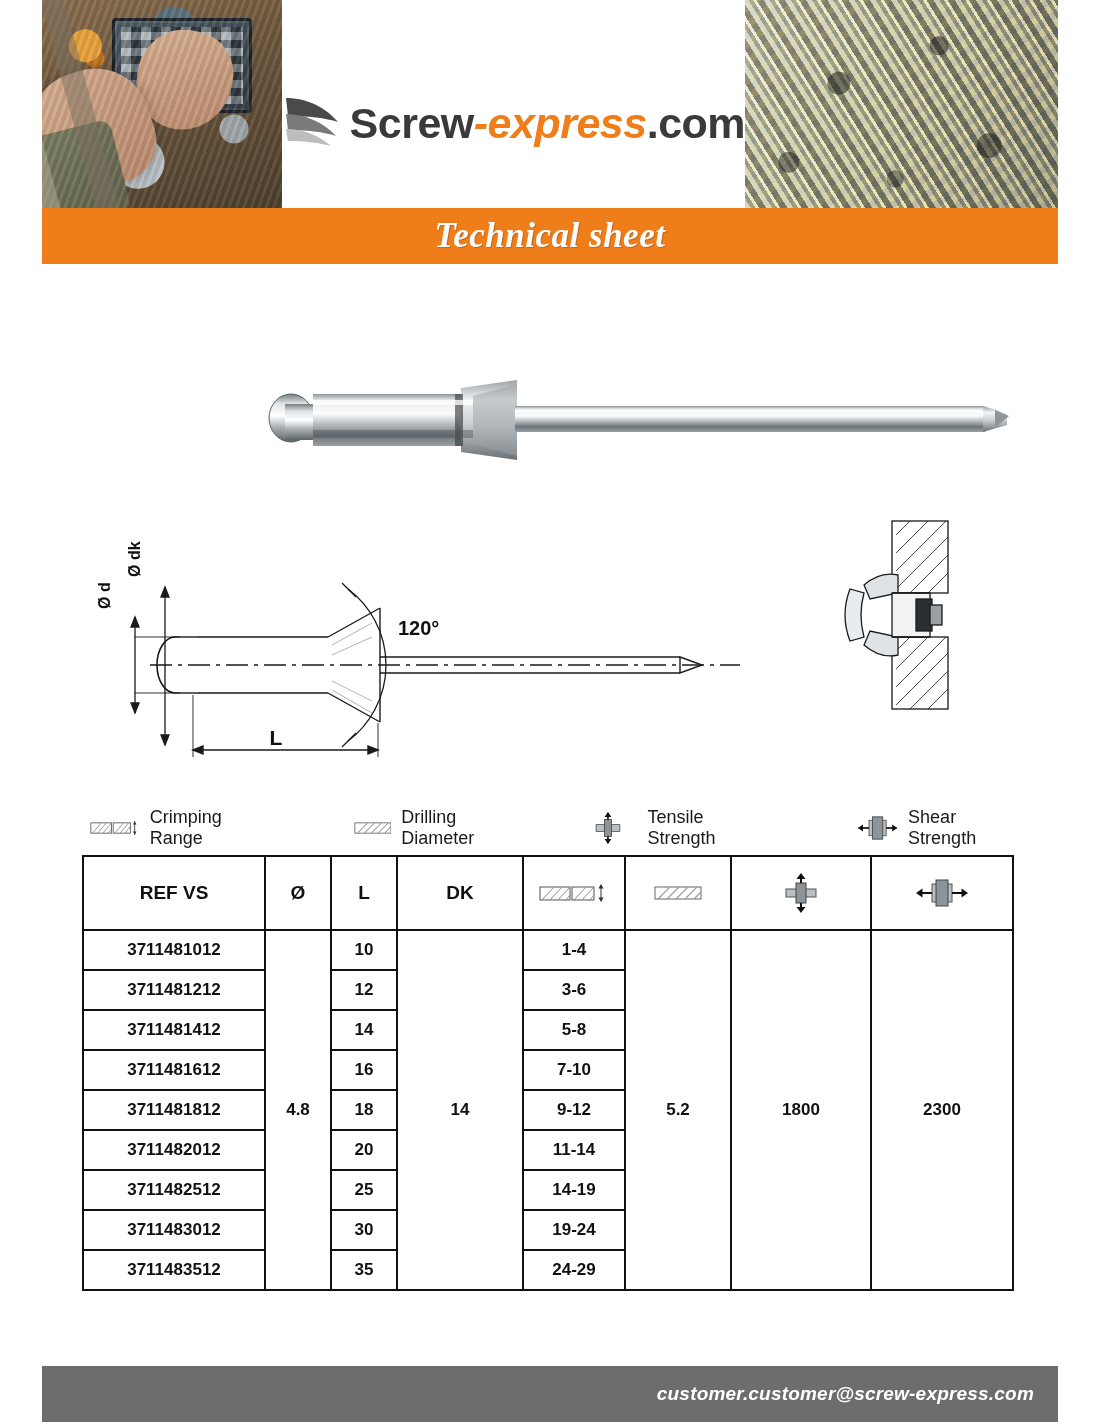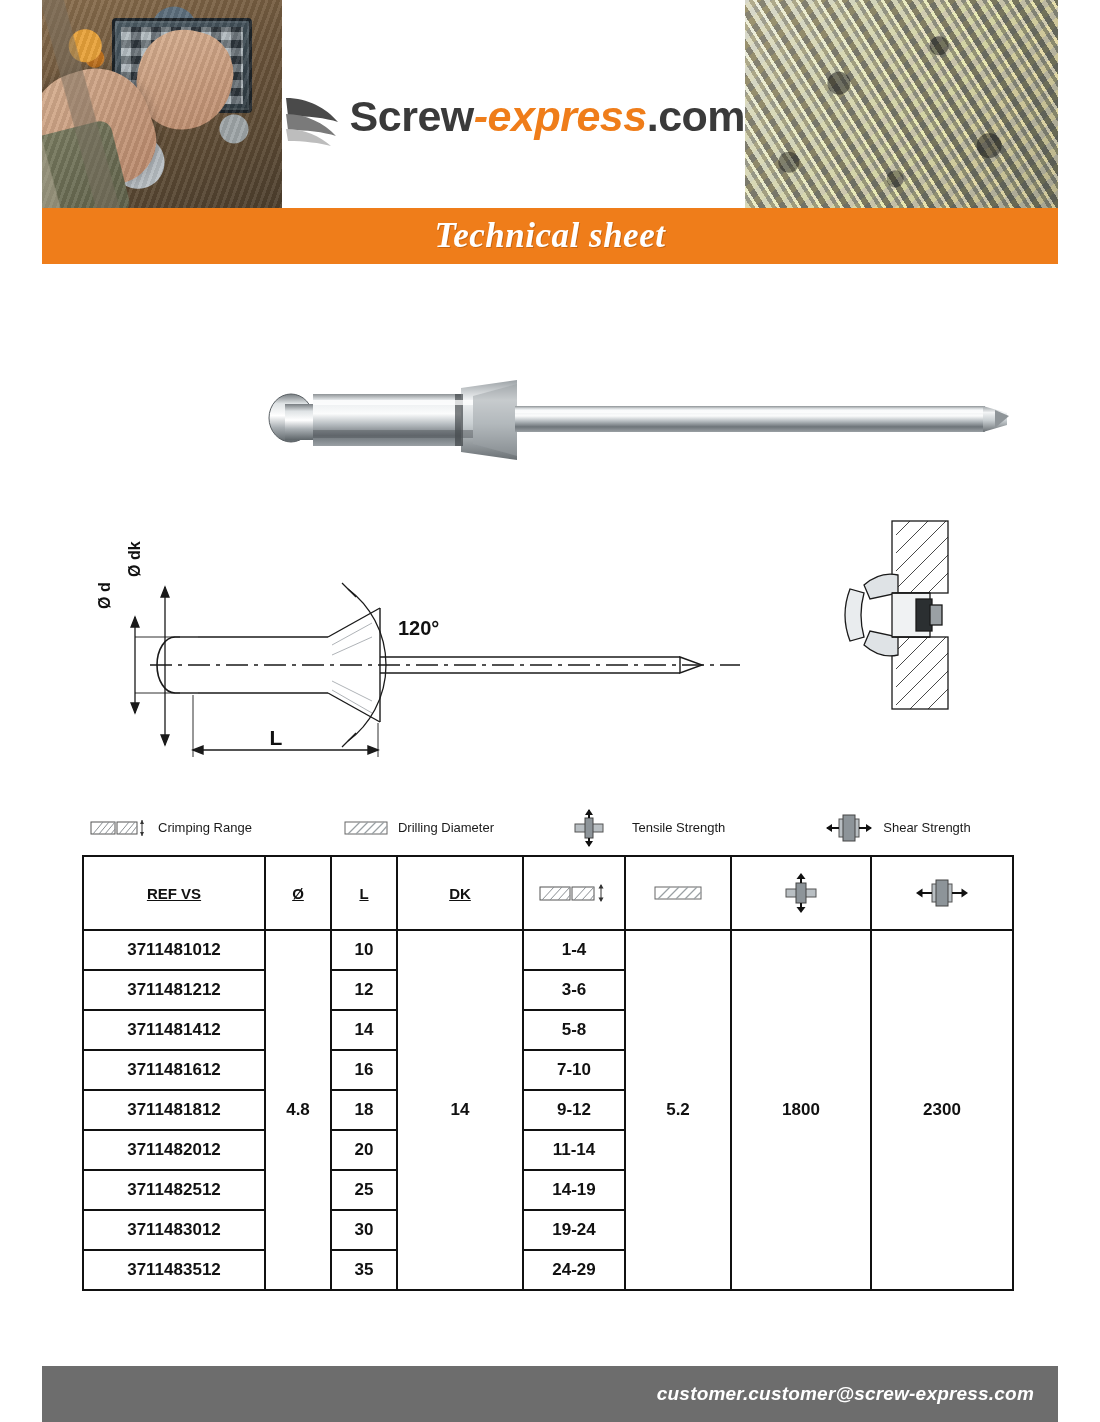--- a/index.html
+++ b/index.html
@@ -85,21 +85,21 @@
   }
   .tex-screws:after {
     content:""; position:absolute; inset:0;
     background:
       radial-gradient(circle at 30% 40%, rgba(30,30,30,.55) 0 11px, transparent 12px),
       radial-gradient(circle at 62% 22%, rgba(20,20,20,.5) 0 9px, transparent 10px),
       radial-gradient(circle at 78% 70%, rgba(25,25,25,.5) 0 12px, transparent 13px),
       radial-gradient(circle at 14% 78%, rgba(20,20,20,.45) 0 10px, transparent 11px),
       radial-gradient(circle at 48% 86%, rgba(20,20,20,.4) 0 8px, transparent 9px);
   }
-  .logo-wrap { display:flex; align-items:flex-start; gap:6px;margin-top:32px; }
+  .logo-wrap { display:flex; align-items:flex-end; gap:6px;margin-top:32px; }
   .logo-mark { width:62px; height:56px; }
   .logo-text {
     font-size:43px; font-weight:bold; letter-spacing:-0.5px; white-space:nowrap;
   }
   .logo-text .w1 { color:#3a3a3a; }
   .logo-text .w2 { color:#ef7d1a; font-style:italic; font-weight:bold; }
   .logo-text .w3 { color:#3a3a3a; }
 
   .titlebar {
     position:absolute; left:42px; top:208px; width:1016px; height:56px;
@@ -118,42 +118,42 @@
   
   .drawing-main { position:absolute; left:80px; top:505px; width:690px; height:285px; }
   .drawing-side { position:absolute; left:830px; top:515px; width:200px; height:200px; }
 
   
   .legend {
     position:absolute; left:82px; top:805px; width:930px; height:45px;
     display:flex; align-items:center;
   }
   .legend-item { display:flex; align-items:center; gap:10px; }
-  .legend-item .lbl { font-size:13px; color:#1a1a1a; }
+  .legend-item .lbl { font-size:18px; color:#1a1a1a; }
   .lg1 { margin-left:8px; }
   .lg2 { margin-left:92px; }
   .lg3 { margin-left:75px;gap:23px; }
   .lg4 { margin-left:100px; }
 
   
   table.spec {
     position:absolute; left:82px; top:855px; width:930px;
     border-collapse:collapse;
     table-layout:fixed;
   }
   table.spec th, table.spec td {
     border:2px solid #111111;
     text-align:center;
     font-size:17px;
     font-weight:bold;
     color:#111;
     height:40px;
     padding:0;
   }
-  table.spec thead th { height:74px; font-size:15px;text-decoration:underline; }
+  table.spec thead th { height:74px; font-size:19px; }
   table.spec col.c1 { width:182px; }
   table.spec col.c2 { width:66px; }
   table.spec col.c3 { width:66px; }
   table.spec col.c4 { width:126px; }
   table.spec col.c5 { width:102px; }
   table.spec col.c6 { width:106px; }
   table.spec col.c7 { width:140px; }
   table.spec col.c8 { width:142px; }
   .ic-cell { display:flex; align-items:center; justify-content:center; }
 

